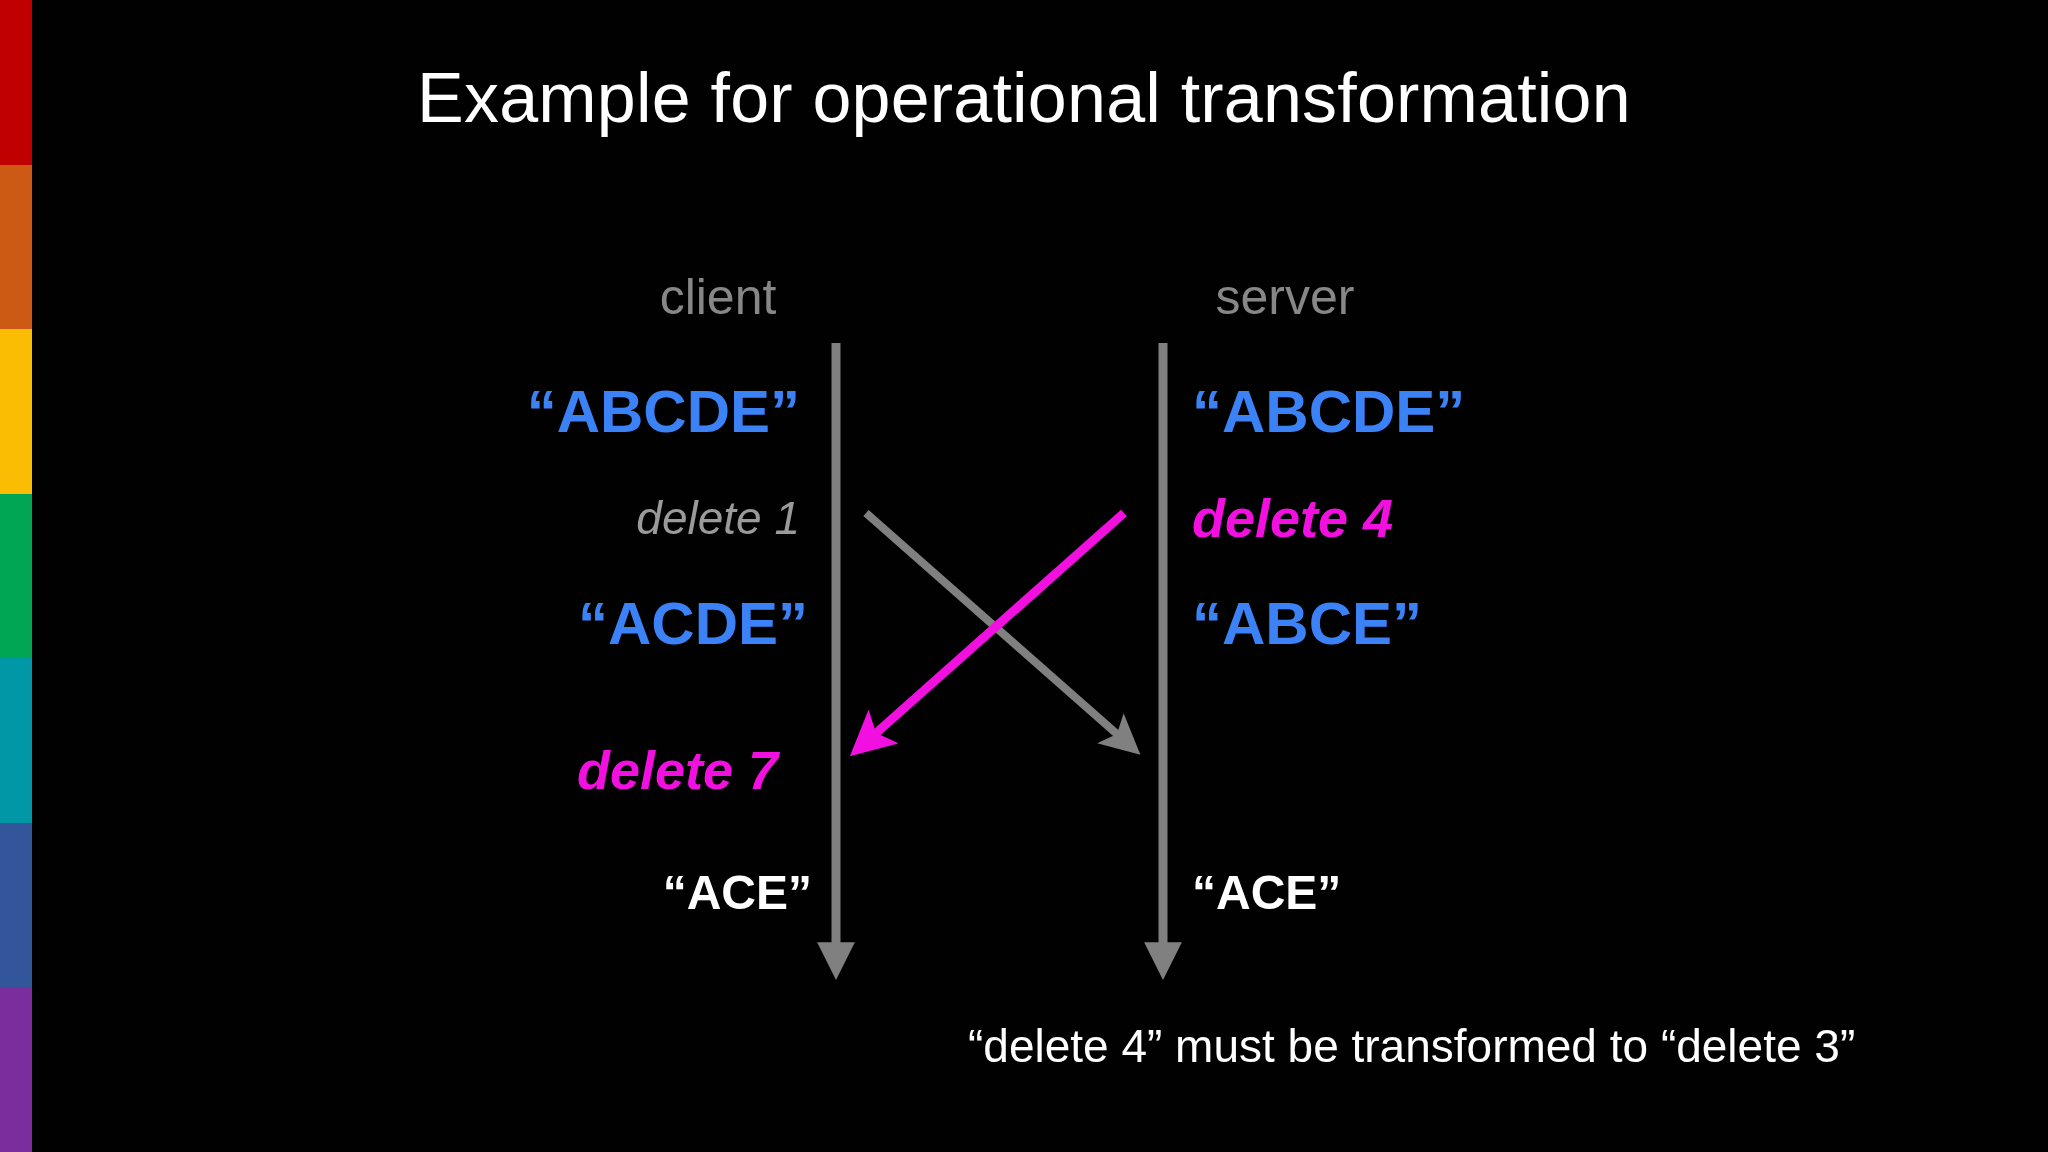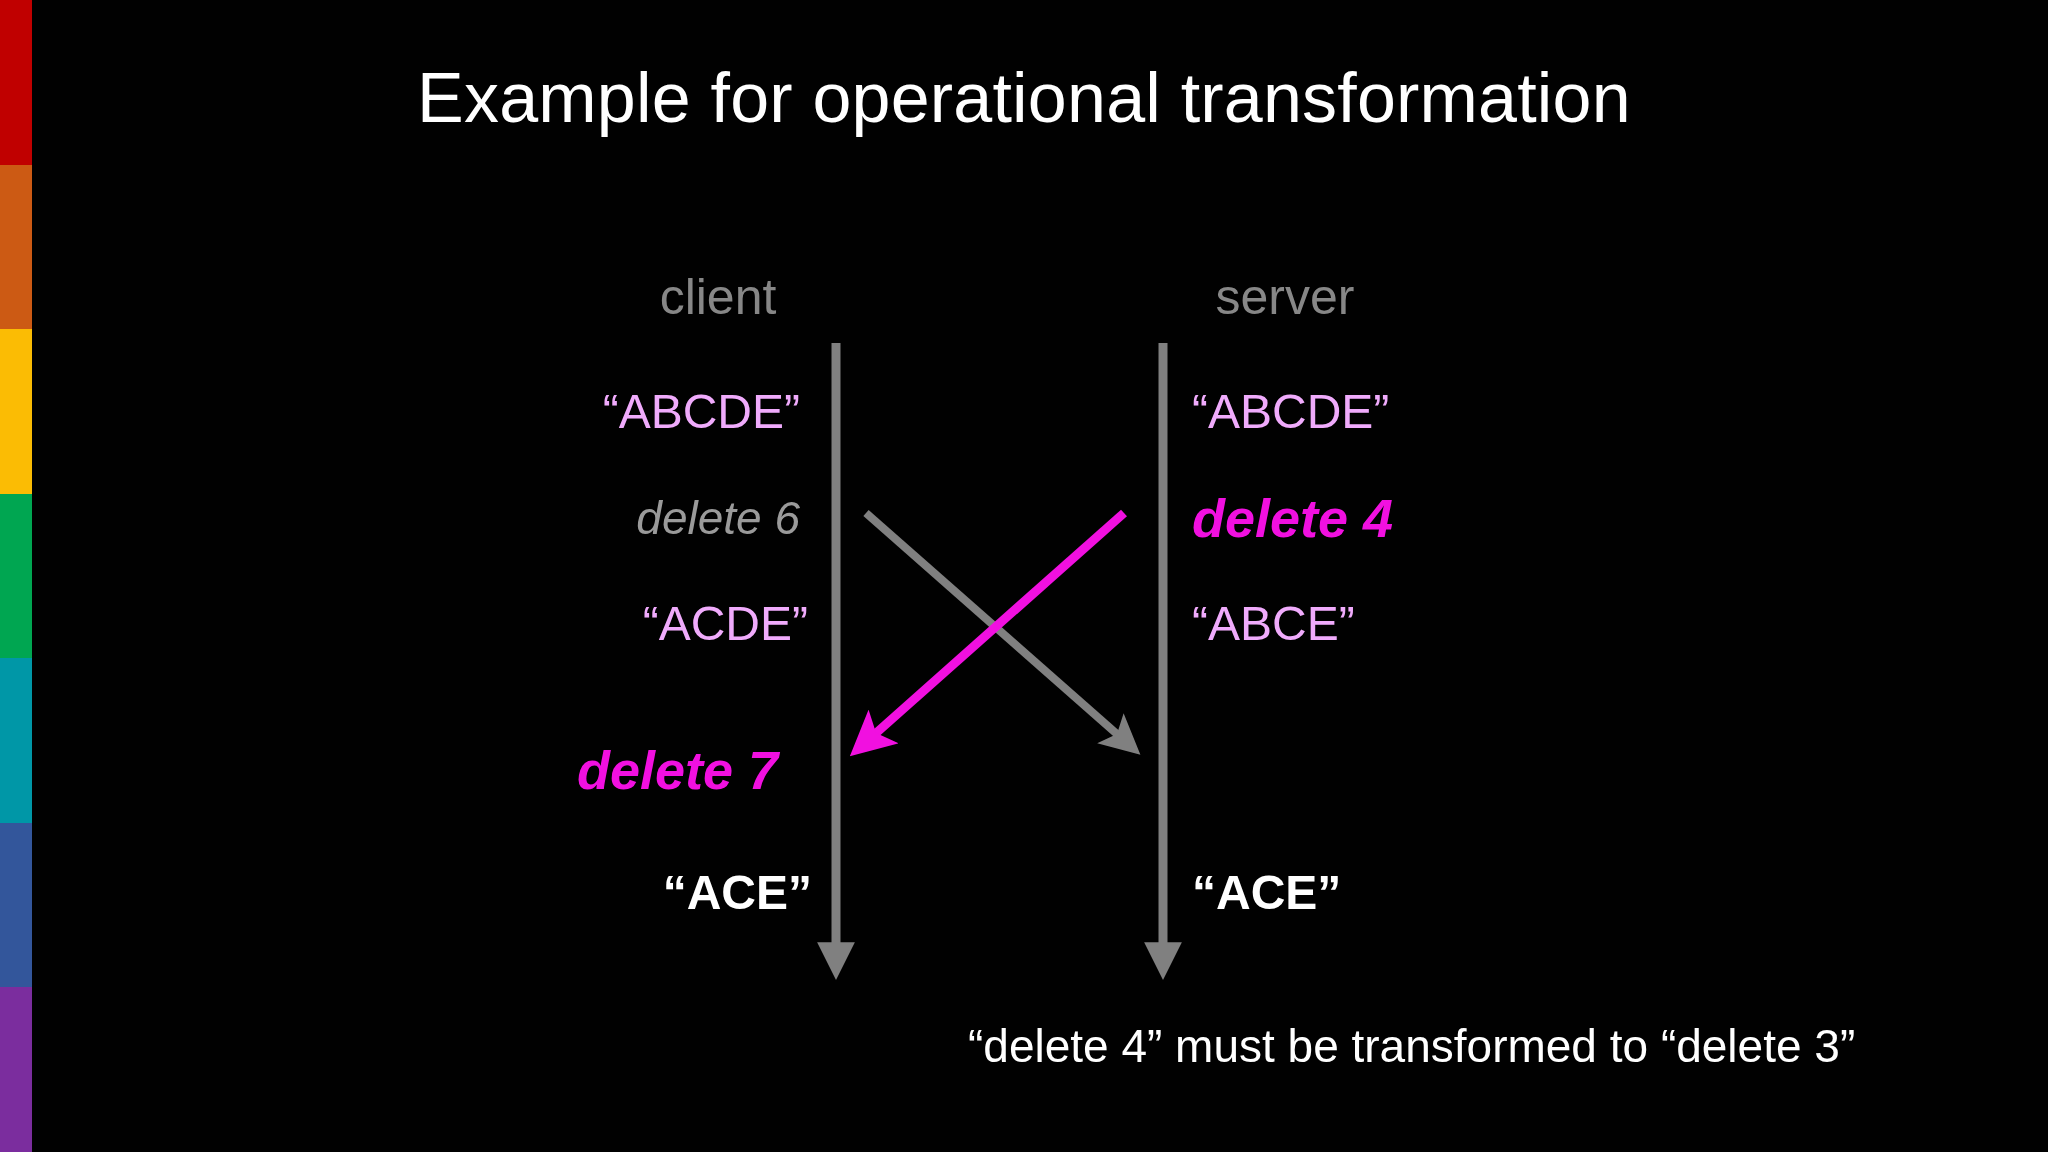--- a/index.html
+++ b/index.html
@@ -86,23 +86,23 @@
   .lbl {
     position: absolute;
     white-space: nowrap;
     font-family: "Liberation Sans", sans-serif;
     line-height: 1;
   }
   .lbl.right-aligned { transform: translate(-100%, -50%); }
   .lbl.left-aligned  { transform: translate(0, -50%); }
 
   .state-dim {
-    color: #f0abfc;
-    font-size: 48px;
-    font-weight: 400;
+    color: #3b82f6;
+    font-size: 60px;
+    font-weight: 700;
   }
   .state-final {
     color: #FFFFFF;
     font-size: 48px;
     font-weight: 700;
   }
   .op-dim {
     color: #9A9A9A;
     font-size: 46px;
     font-weight: 400;
@@ -181,21 +181,21 @@
 
       <line x1="1163" y1="343" x2="1163" y2="962" stroke="#808080" stroke-width="9" marker-end="url(#head-lifeline)"></line>
 
       <line x1="866" y1="513" x2="1126" y2="742" stroke="#808080" stroke-width="8" marker-end="url(#head-gray)"></line>
 
       <line x1="1124" y1="513" x2="866" y2="742" stroke="#F110E0" stroke-width="9" marker-end="url(#head-magenta)"></line>
     </svg>
 
     <div class="lbl right-aligned state-dim" id="client-state-initial">“ABCDE”</div>
 
-    <div class="lbl right-aligned op-dim" id="client-op-1">delete 6</div>
+    <div class="lbl right-aligned op-dim" id="client-op-1">delete 1</div>
 
     <div class="lbl right-aligned state-dim" id="client-state-mid">“ACDE”</div>
 
     <div class="lbl right-aligned op-hot" id="client-op-2">delete 7</div>
 
     <div class="lbl right-aligned state-final" id="client-state-final">“ACE”</div>
 
     <div class="lbl left-aligned state-dim" id="server-state-initial">“ABCDE”</div>
 
     <div class="lbl left-aligned op-hot" id="server-op-1">delete 4</div>

